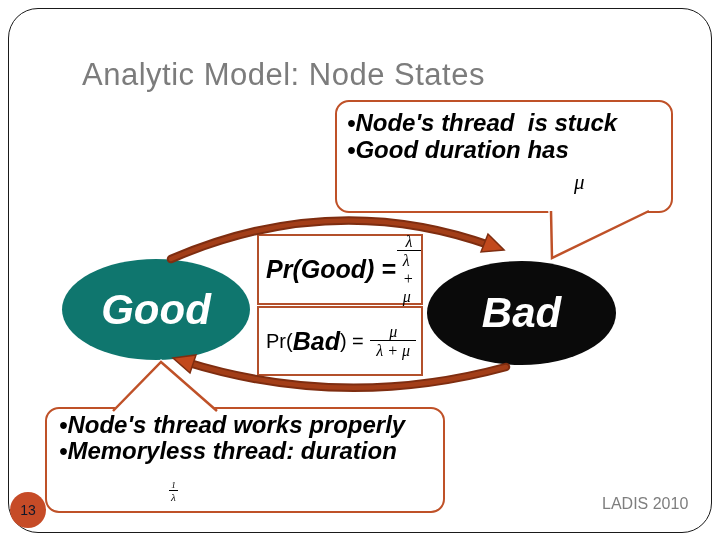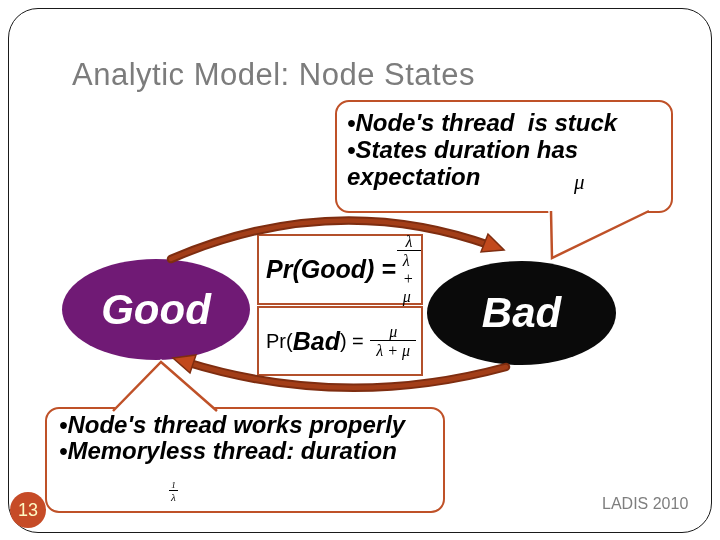--- a/index.html
+++ b/index.html
@@ -2,26 +2,26 @@
 <html><head>
 <meta charset="utf-8">
 <style>
   html,body{margin:0;padding:0;background:#fff;}
   #stage{position:relative;width:720px;height:540px;background:#fff;overflow:hidden;
          font-family:"Liberation Sans",sans-serif;}
   
   .frame{position:absolute;left:8px;top:8px;width:702px;height:523px;
          border:1.5px solid #1a1a1a;border-radius:30px;background:#fff;z-index:1;}
   
-  .title{position:absolute;left:72px;top:57px;font-size:31px;color:#7c7c7c;
+  .title{position:absolute;left:82px;top:57px;font-size:31px;color:#7c7c7c;
          letter-spacing:.5px;z-index:2;white-space:nowrap;}
   
   .ellipse{position:absolute;border-radius:50%;display:flex;align-items:center;justify-content:center;z-index:2;}
   .ellipse .lbl{color:#fff;font-weight:bold;font-style:italic;font-size:42px;}
-  .good{left:62px;top:259px;width:188px;height:101px;background:#701a75;}
+  .good{left:62px;top:259px;width:188px;height:101px;background:#0f766e;}
   .bad{left:427px;top:261px;width:189px;height:104px;background:#0a0a0a;}
   
   .fbox{position:absolute;left:257px;width:166px;background:#fff;border:2.5px solid #b3502b;
         display:flex;align-items:center;z-index:2;padding-left:7px;box-sizing:border-box;}
   .fbox1{top:234px;height:71px;}
   .fbox2{top:306px;height:70px;}
   .flabel-b{font-weight:bold;font-style:italic;font-size:25px;color:#000;white-space:pre;}
   .flabel-r{font-size:20px;color:#000;white-space:pre;}
   .frac{display:inline-flex;flex-direction:column;align-items:center;
         font-family:"Liberation Serif",serif;font-style:italic;color:#000;margin-left:1px;}
@@ -41,21 +41,21 @@
   .tiny-frac{position:absolute;left:169px;top:481px;display:flex;flex-direction:column;
              align-items:center;font-family:"Liberation Serif",serif;font-style:italic;
              color:#000;z-index:5;}
   .tiny-frac .num{font-size:9px;line-height:9px;}
   .tiny-frac .den{font-size:11px;line-height:12px;border-top:1px solid #000;padding:0 2px;}
   
   .overlay{position:absolute;left:0;top:0;z-index:4;pointer-events:none;}
   
   .page-circle{position:absolute;left:10px;top:492px;width:36px;height:36px;border-radius:50%;
                background:#c64b27;display:flex;align-items:center;justify-content:center;z-index:5;}
-  .page-circle span{color:#fef9c3;font-size:18px;}
+  .page-circle span{color:#0f172a;font-size:14px;}
   .footer{position:absolute;left:602px;top:495px;font-size:16px;color:#7e7e7e;z-index:2;}
 </style>
 </head>
 <body>
 
 <div id="stage">
 
   <div class="frame"></div>
 
   <div class="title">Analytic Model: Node States</div>
@@ -79,22 +79,21 @@
       <span class="flabel-b">Bad</span>
       <span class="flabel-r">) = </span>
     <span class="frac">
       <span class="num">μ</span>
       <span class="den">λ + μ</span>
     </span>
   </div>
 
   <div class="callout callout-top">
     <div class="cline">•Node's thread  is stuck</div>
-    <div class="cline">•States duration has</div>
-    <div class="cline">expectation</div>
+    <div class="cline">•Good duration has</div>
   </div>
   <div class="mu-float">μ</div>
 
   <div class="callout callout-bottom">
     <div class="cline">•Node's thread works properly</div>
     <div class="cline">•Memoryless thread: duration</div>
   </div>
   <div class="tiny-frac">
     <span class="num">1</span>
     <span class="den">λ</span>

